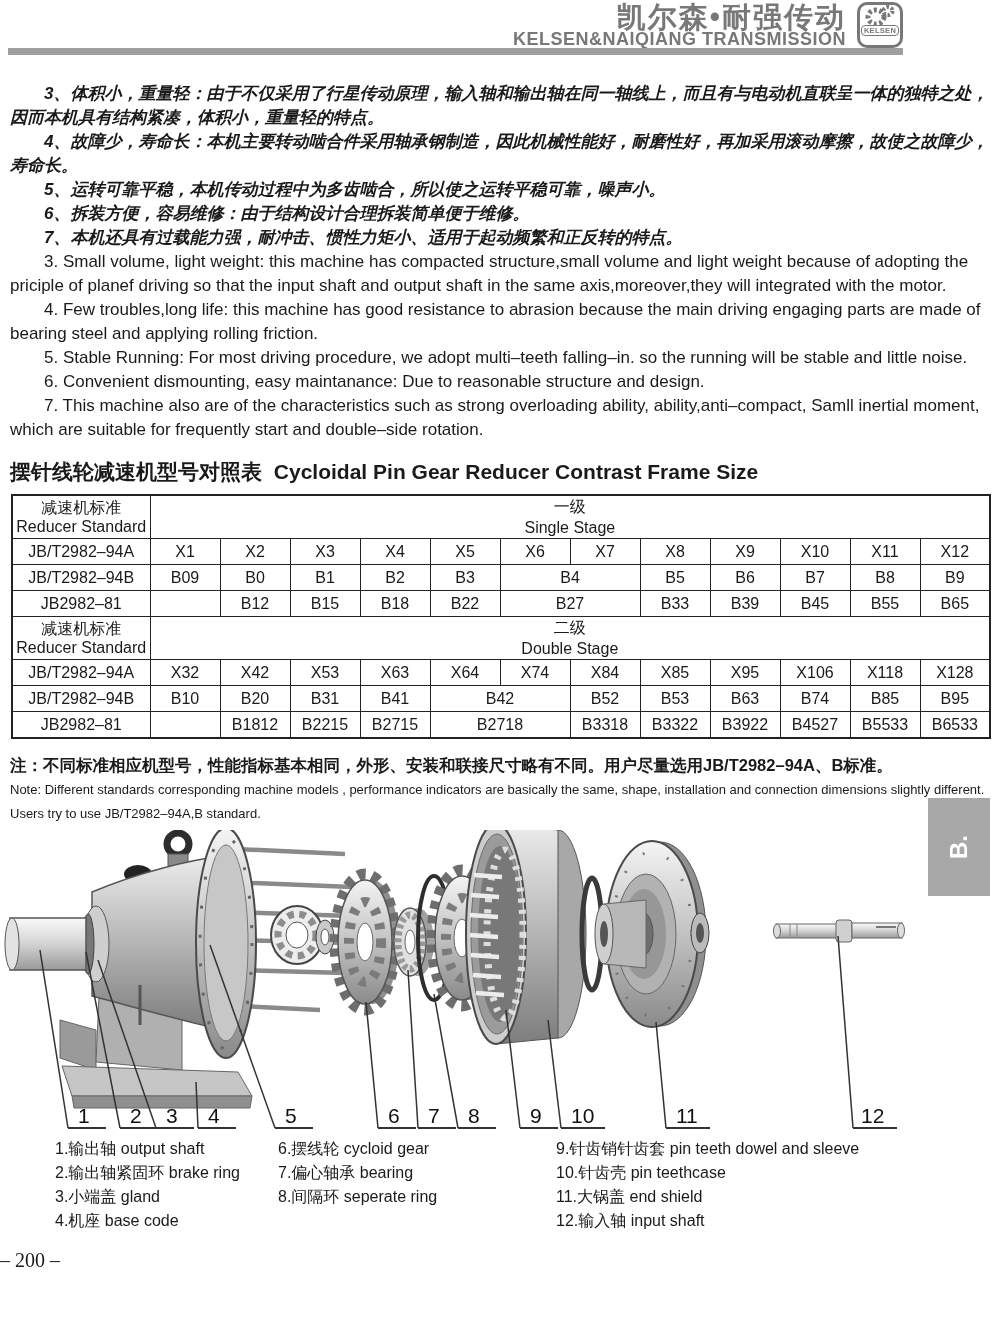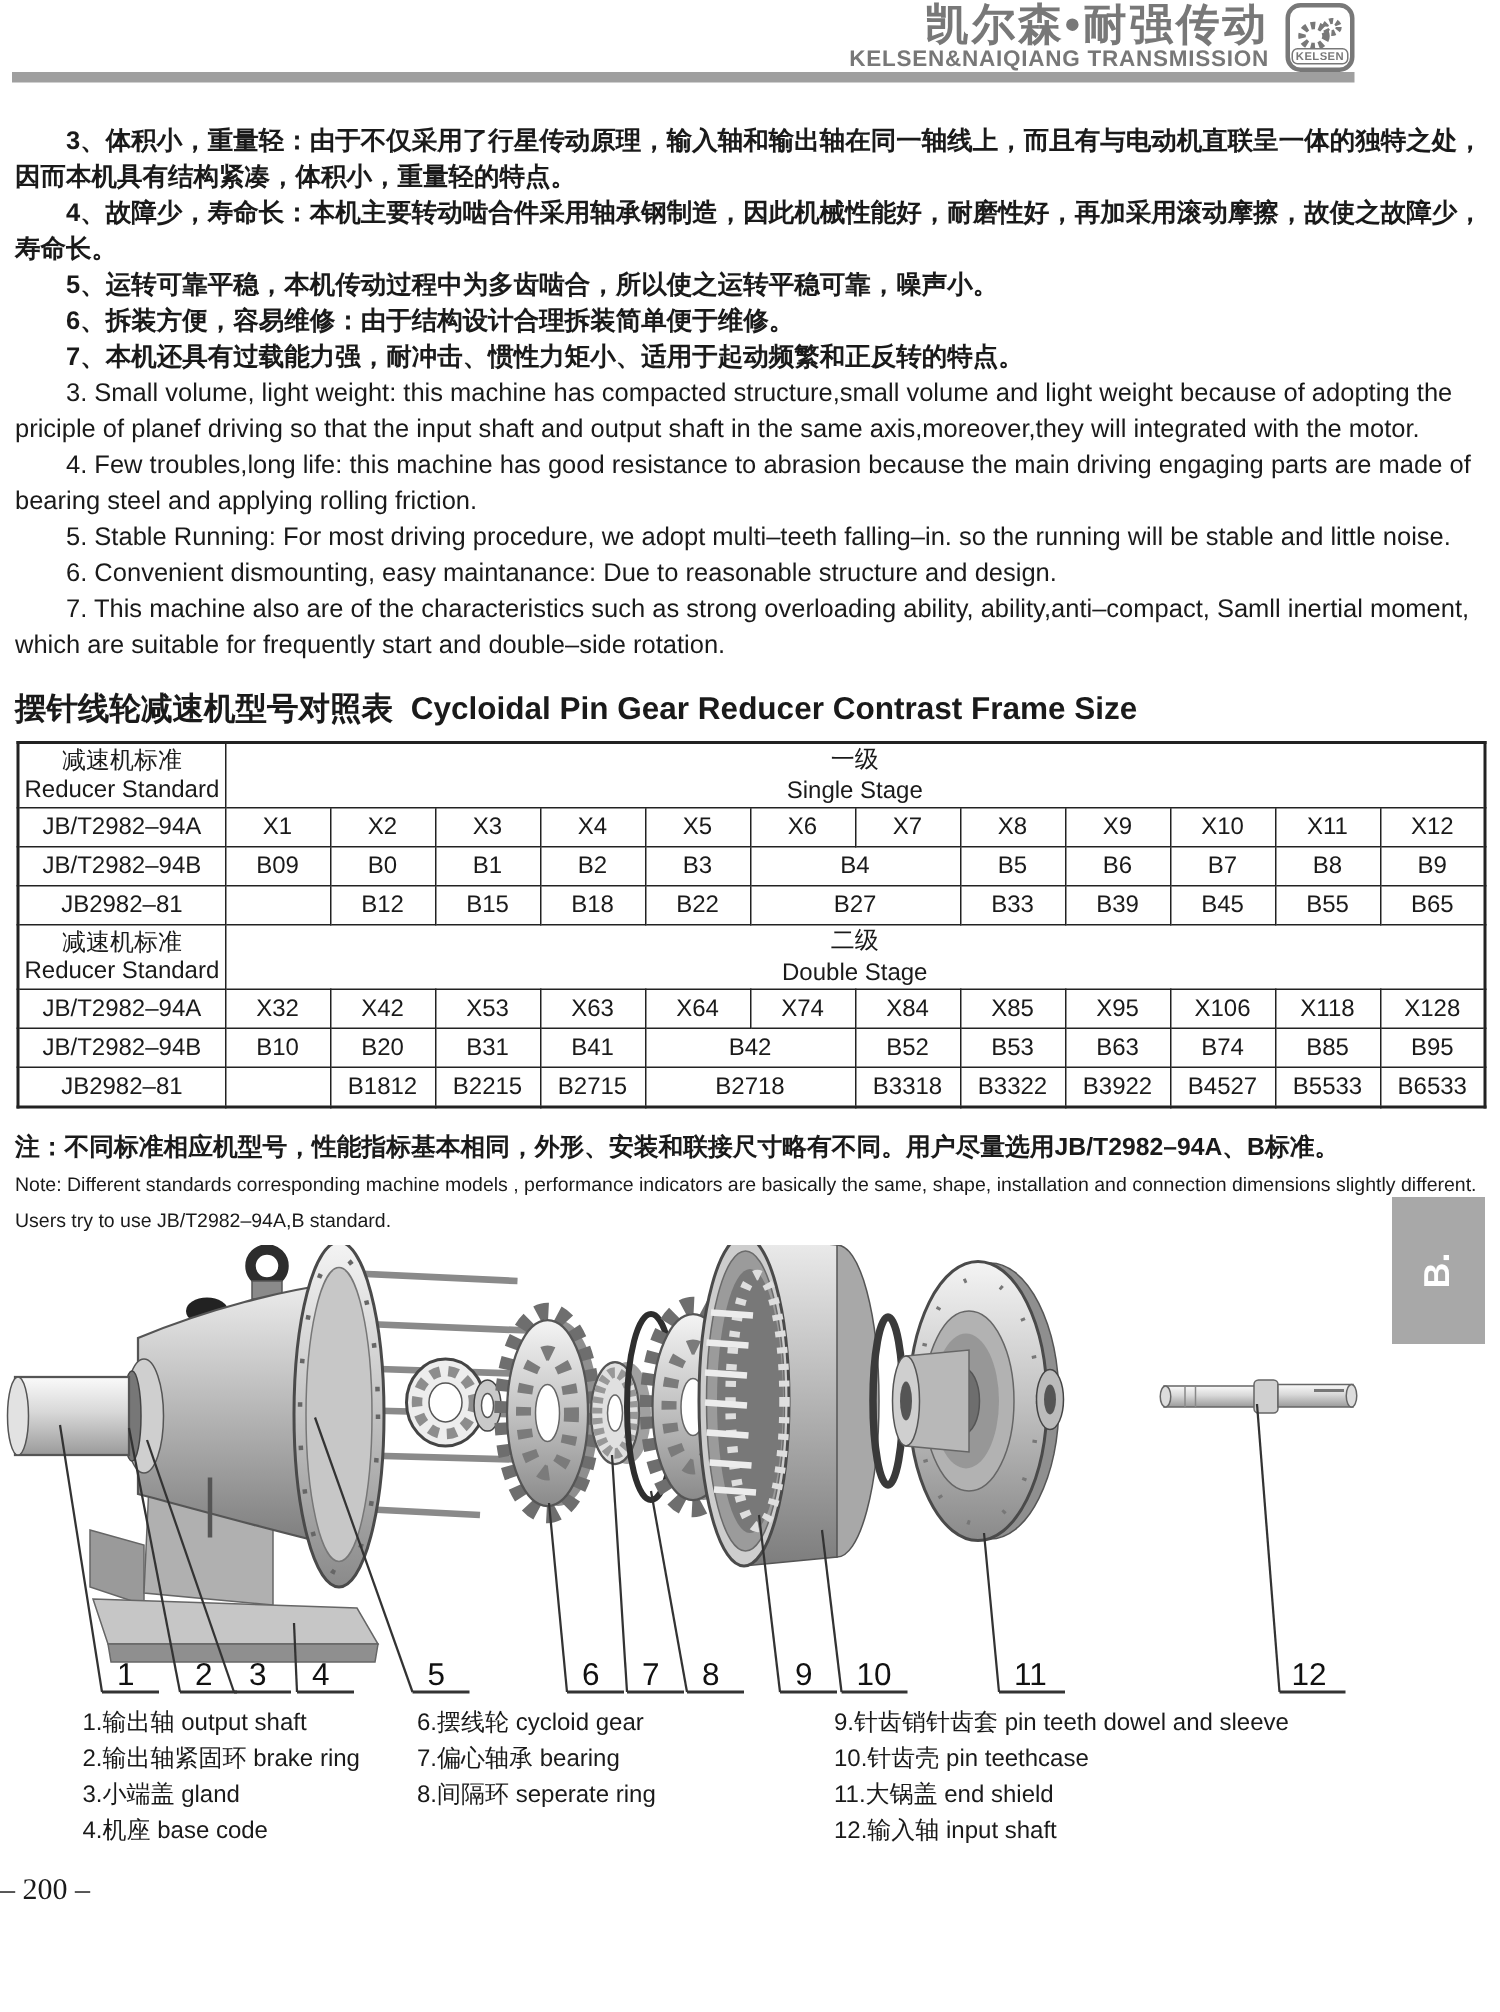--- a/index.html
+++ b/index.html
@@ -3,30 +3,30 @@
 <meta charset="utf-8">
 <style>
   html,body{margin:0;padding:0;}
   body{width:1000px;height:1341px;background:#fff;color:#1a1a1a;
        font-family:"Liberation Sans","DejaVu Sans",sans-serif;overflow:hidden;position:relative;}
 
   
   .header{position:relative;height:56px;}
   .brand{position:absolute;right:154px;top:2px;text-align:right;color:#787878;}
   .brand-cn{font-size:29px;font-weight:bold;letter-spacing:2px;line-height:30px;}
-  .brand-en{font-size:15px;font-weight:bold;letter-spacing:.5px;line-height:15px;}
+  .brand-en{font-size:18px;font-weight:bold;letter-spacing:.5px;line-height:15px;}
   .logo-box{position:absolute;right:97px;top:2px;width:40px;height:40px;border:3px solid #787878;
-            border-radius:10px;display:flex;flex-direction:column;align-items:center;justify-content:flex-end;}
+            border-radius:10px;display:flex;flex-direction:column;align-items:center;justify-content:flex-start;}
   .logo-tag{font-size:7.5px;font-weight:bold;color:#787878;border:1.5px solid #787878;border-radius:4px;
             padding:0 2px;margin-bottom:2px;letter-spacing:.3px;}
   .header-bar{position:absolute;left:8px;top:48px;width:895px;height:7px;background:#9f9f9f;}
 
   
   .features{margin:26px 10px 0 10px;}
-  .p-cn{font-size:17px;line-height:24px;font-weight:bold;text-indent:2em;margin:0;}
+  .p-cn{font-size:17px;line-height:24px;font-weight:bold;text-indent:2em;margin:0;font-style:italic;}
   .p-en{font-size:17px;line-height:24px;font-weight:normal;text-indent:2em;margin:0;}
 
   
   .tbl-title{margin:16px 0 8px 10px;font-size:21px;font-weight:bold;height:28px;}
   .tbl-title .en{margin-left:6px;}
   table.spec{border-collapse:collapse;margin-left:11px;width:978px;table-layout:fixed;padding-left:20px;}
   table.spec td{border:1.5px solid #222;text-align:center;font-size:16px;padding:0;height:25px;}
   table.spec{border:2.5px solid #222;}
   td.rowhead{font-size:15.5px;line-height:19px;}
   td.stagehead{font-size:16px;line-height:21px;height:52px;}

